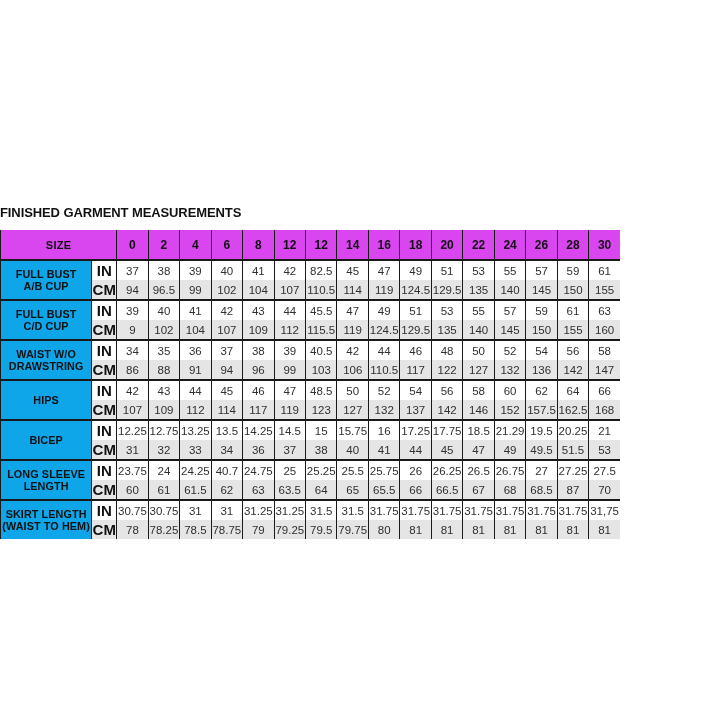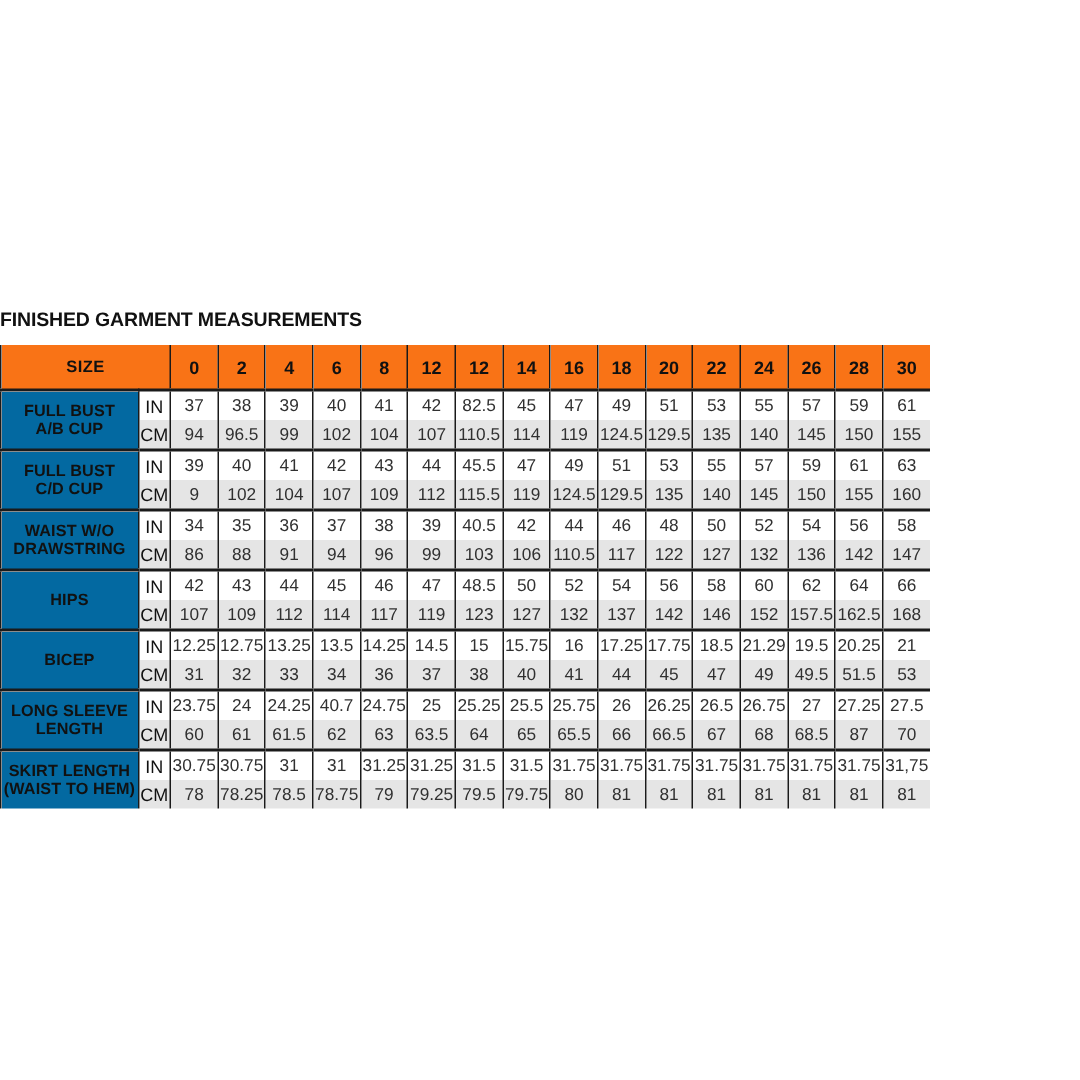--- a/index.html
+++ b/index.html
@@ -40,47 +40,47 @@
     overflow:hidden;
     white-space:nowrap;
   }
   thead th{
     height:29px;
     border-bottom:2px solid var(--line);
     border-left:1.5px solid var(--line);
     font-size:12px;
     font-weight:bold;
     color:var(--ink);
-    background:#f97316;
+    background:#d946ef;
   }
   thead th.size-label{
     border-left:none;
     font-size:11px;
     letter-spacing:0.3px;
   }
   tbody td, tbody th{
     height:19px;
     border-left:1.5px solid var(--line);
   }
   tbody tr.row-in td, tbody tr.row-in th{
     border-top:2px solid var(--line);
   }
   tbody th.rowlabel{
     border-left:none;
-    background:#0369a1;
+    background:#0ea5e9;
     font-size:10.8px;
     font-weight:bold;
     line-height:12.5px;
     color:var(--ink);
     letter-spacing:0.1px;
     margin-top:26px;
   }
   tbody td.unit{
-    font-size:12px;
-    font-weight:normal;
+    font-size:15px;
+    font-weight:bold;
     color:var(--ink);
     background:#ffffff;
   }
   tbody td.val{
     font-size:11.5px;
     font-weight:normal;
     color:var(--val);
     background:#ffffff;
   }
   tbody tr.row-cm td{

